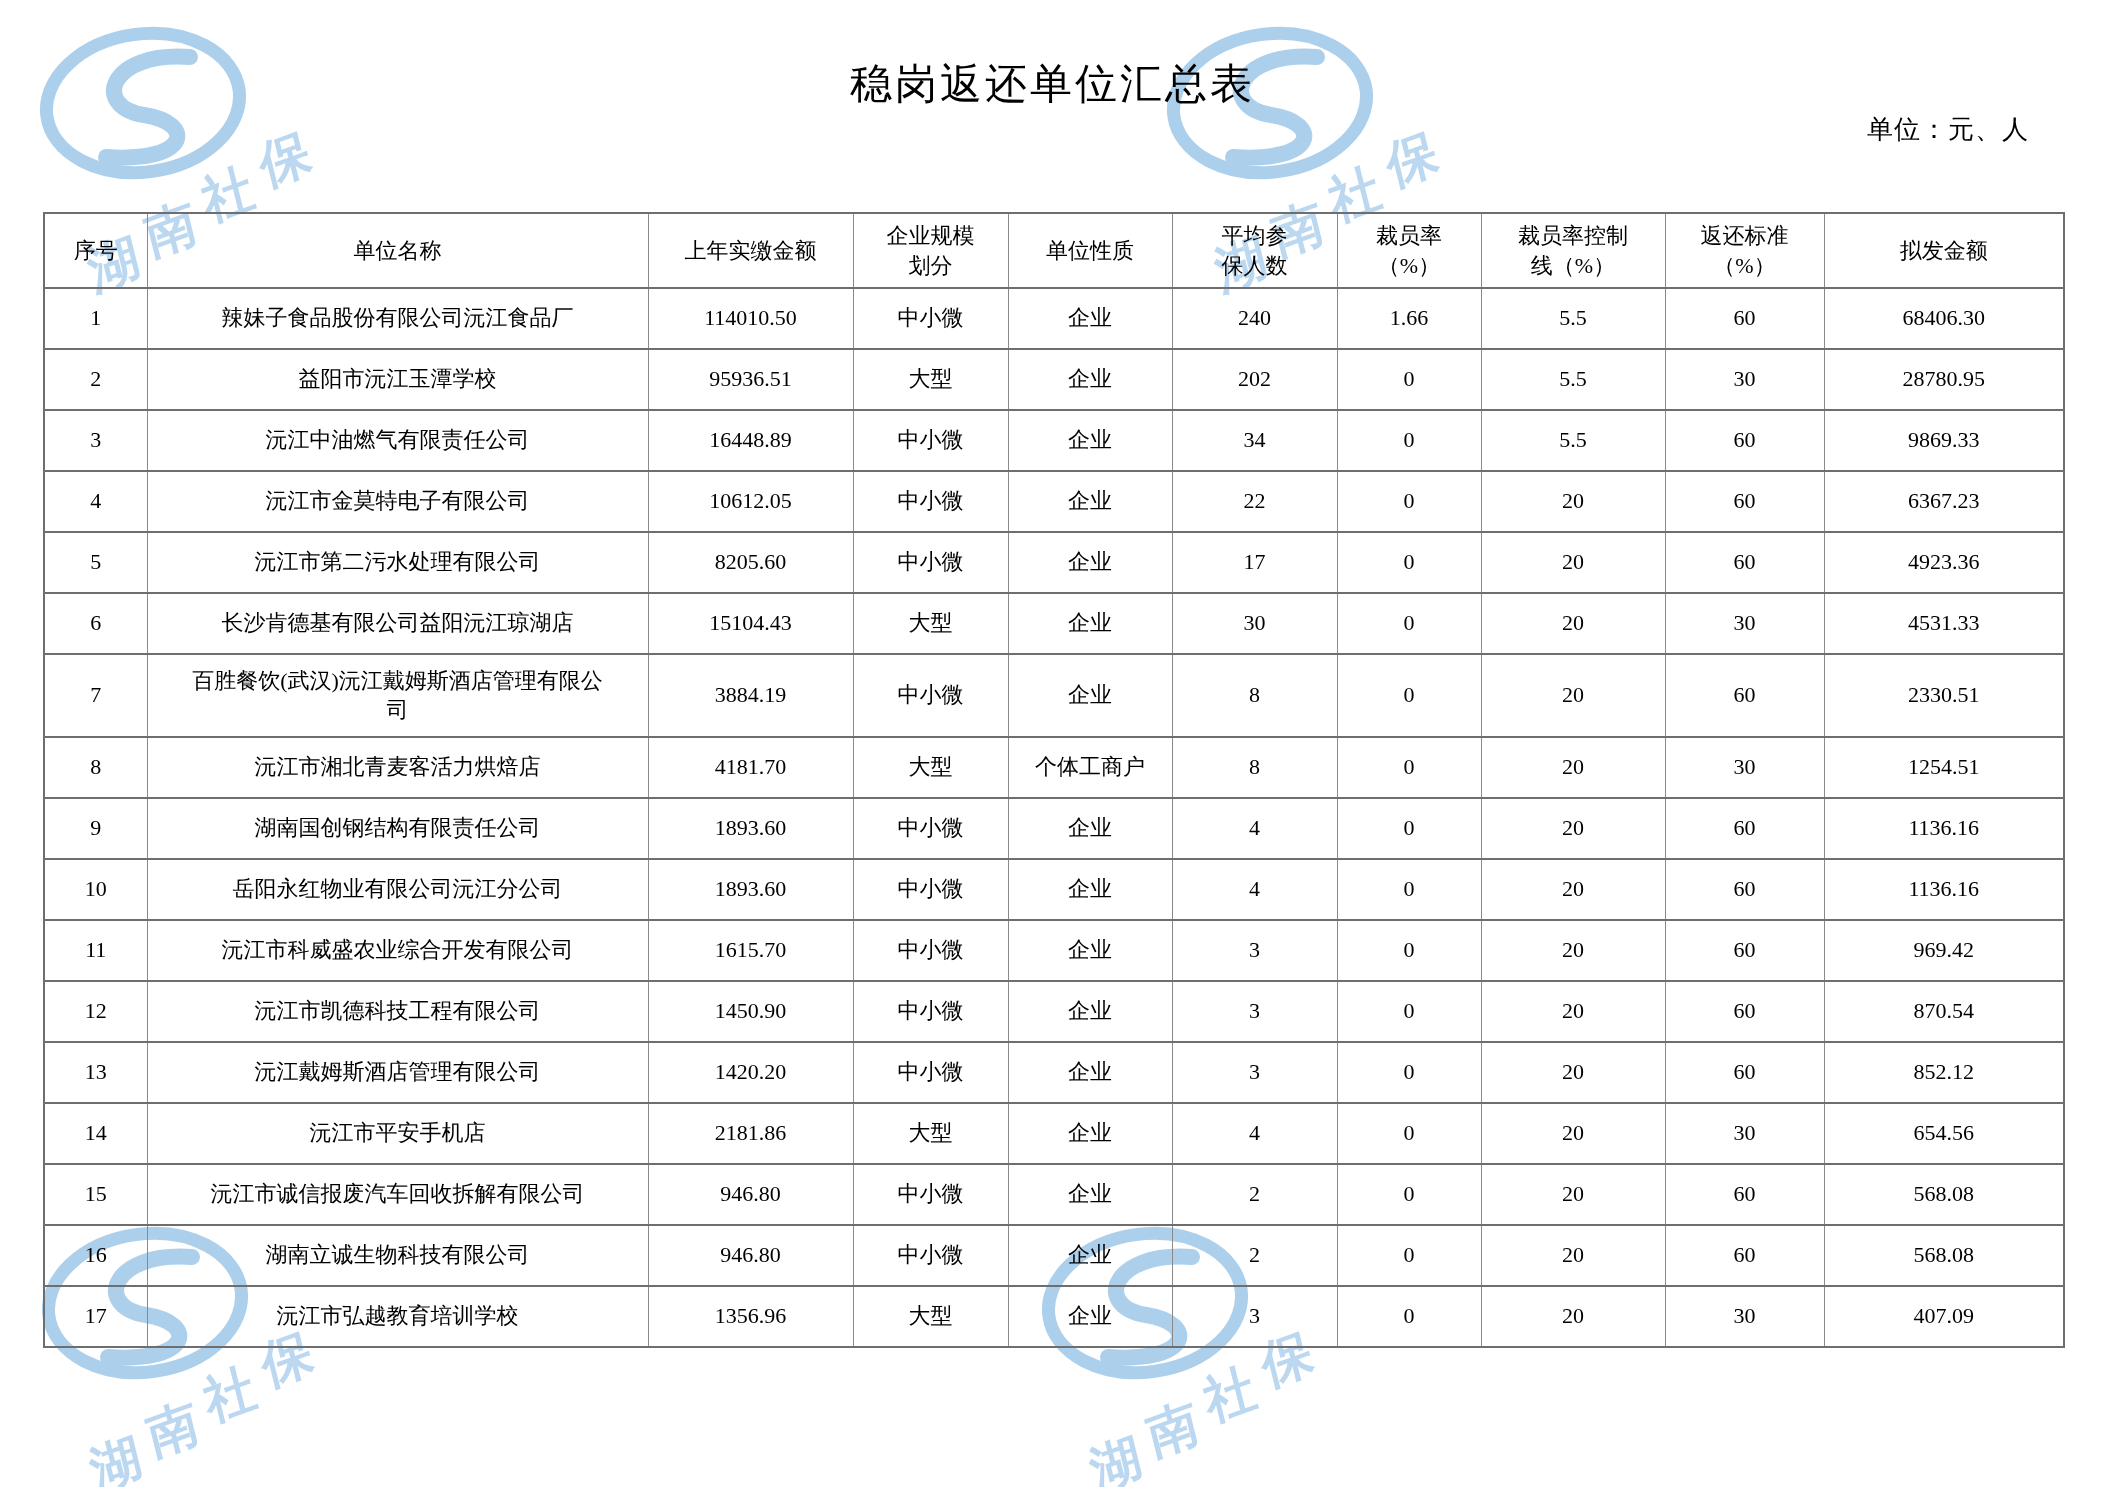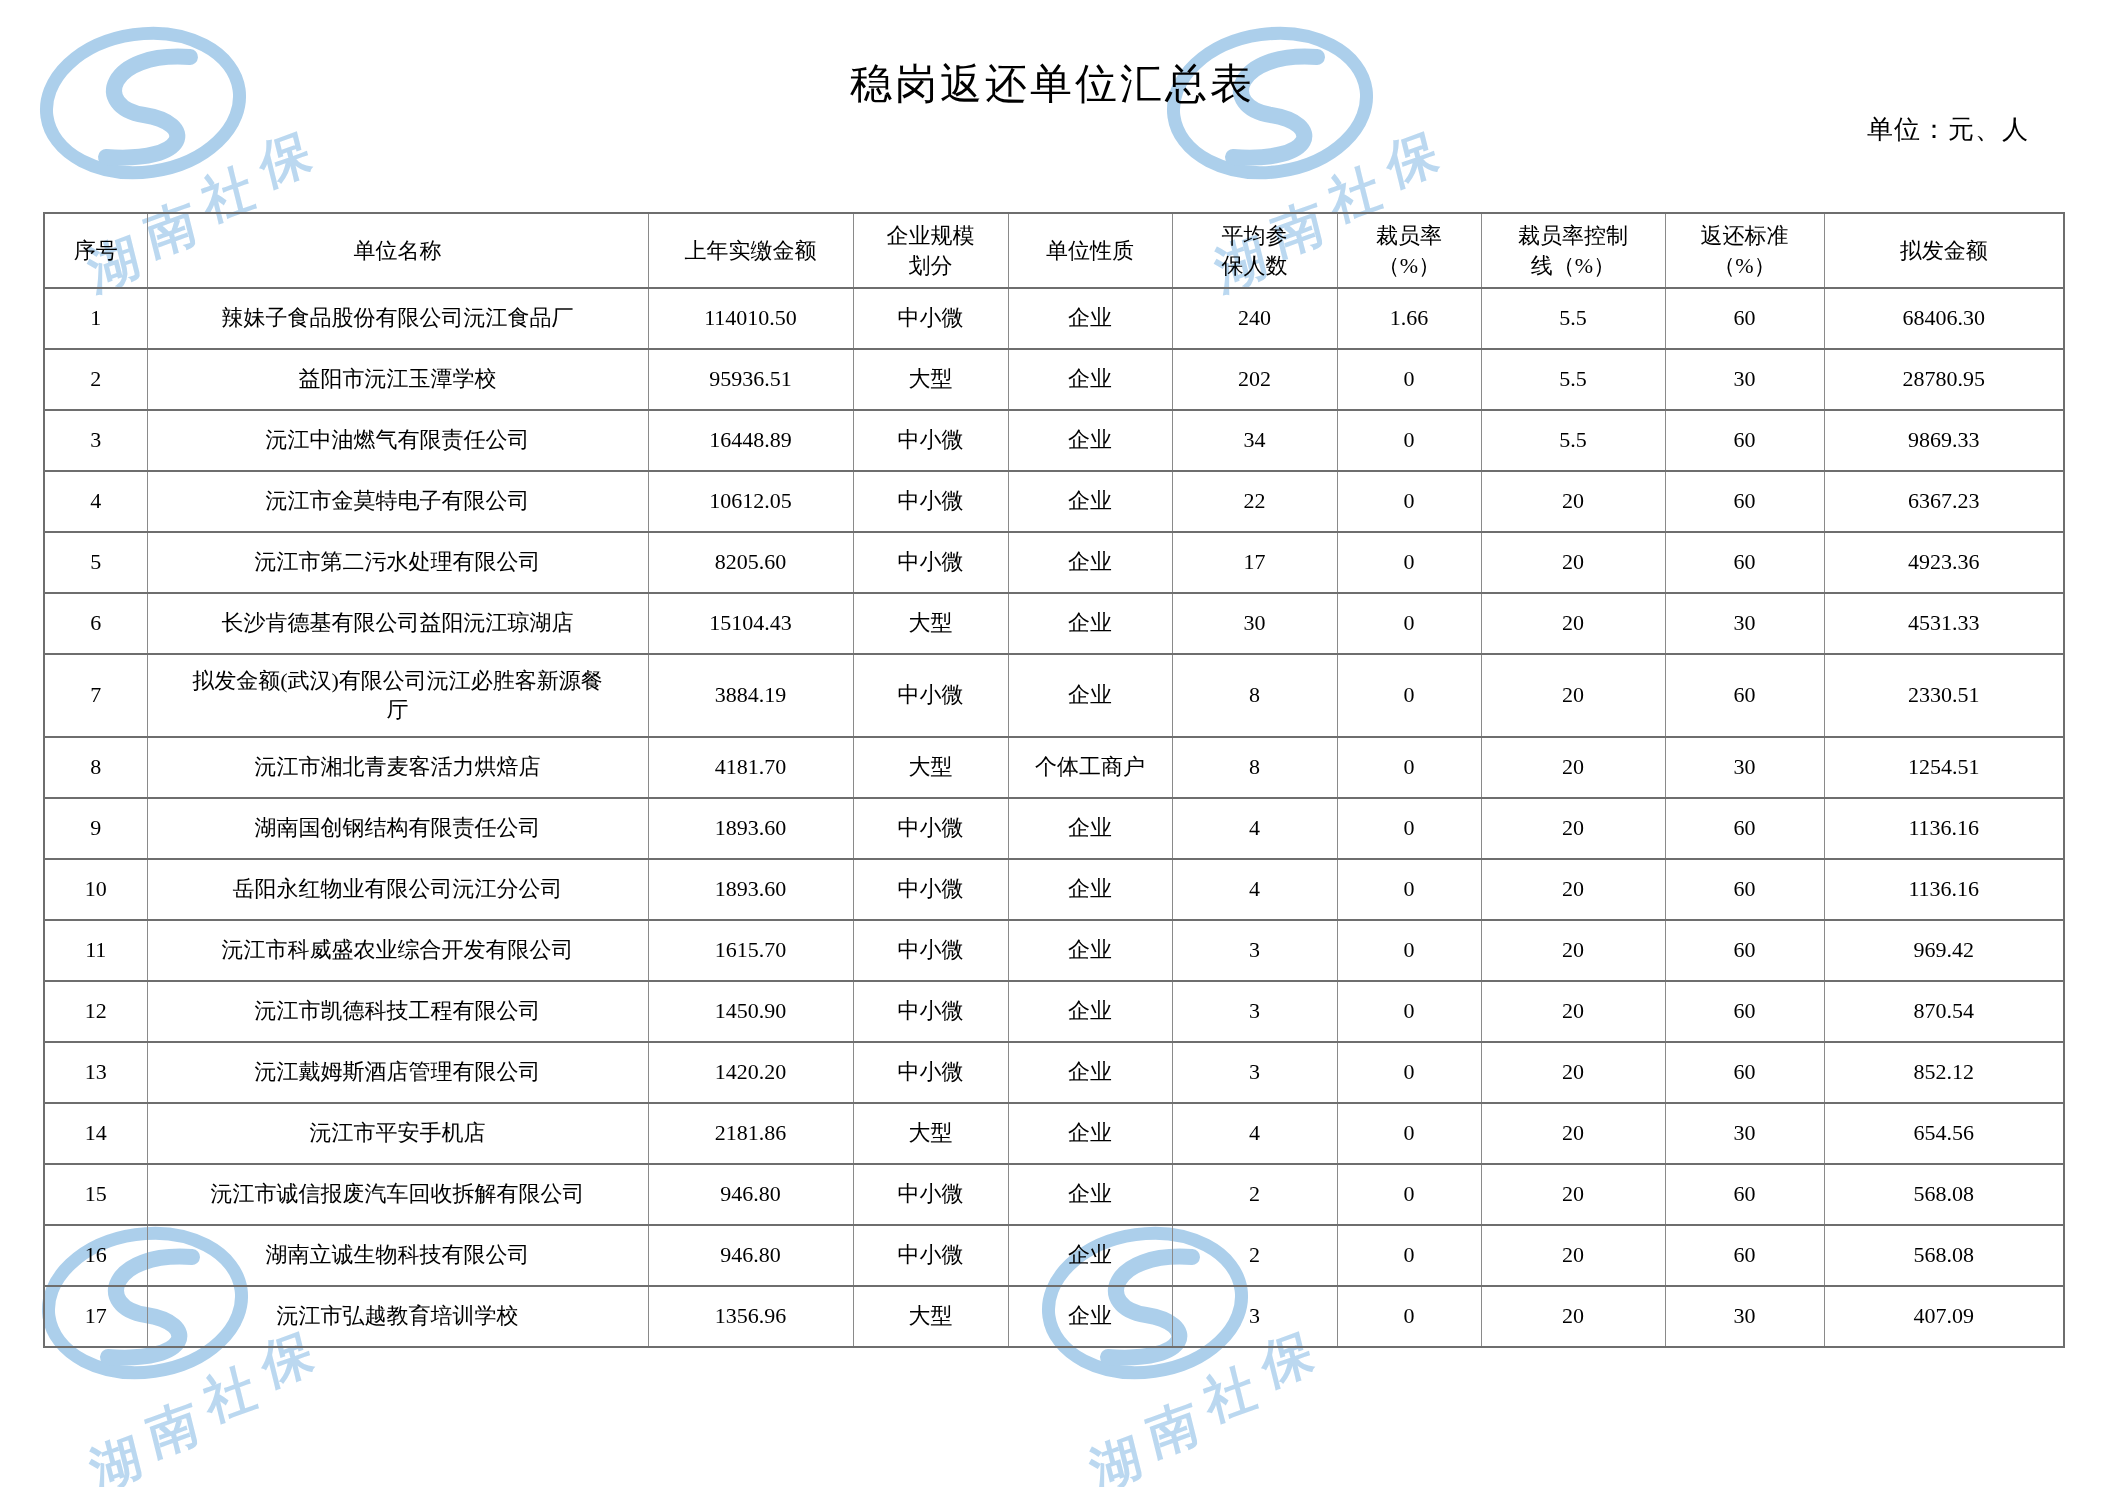--- a/index.html
+++ b/index.html
@@ -249,21 +249,21 @@
           <td>大型</td>
           <td>企业</td>
           <td>30</td>
           <td>0</td>
           <td>20</td>
           <td>30</td>
           <td>4531.33</td>
         </tr>
         <tr>
           <td>7</td>
-          <td class="name-cell">拟发金额(武汉)有限公司沅江必胜客新源餐厅</td>
+          <td class="name-cell">百胜餐饮(武汉)沅江戴姆斯酒店管理有限公司</td>
           <td>3884.19</td>
           <td>中小微</td>
           <td>企业</td>
           <td>8</td>
           <td>0</td>
           <td>20</td>
           <td>60</td>
           <td>2330.51</td>
         </tr>
         <tr>

